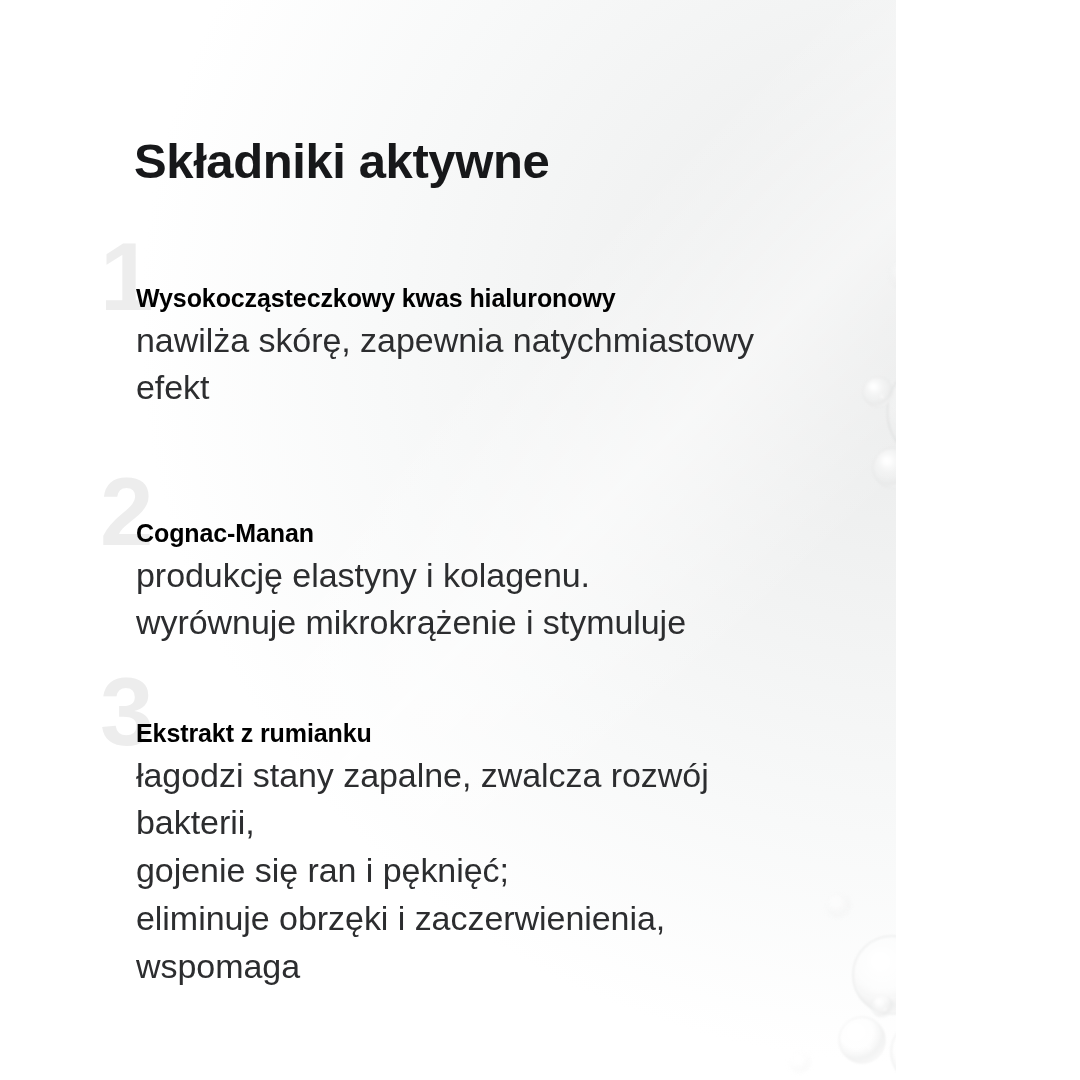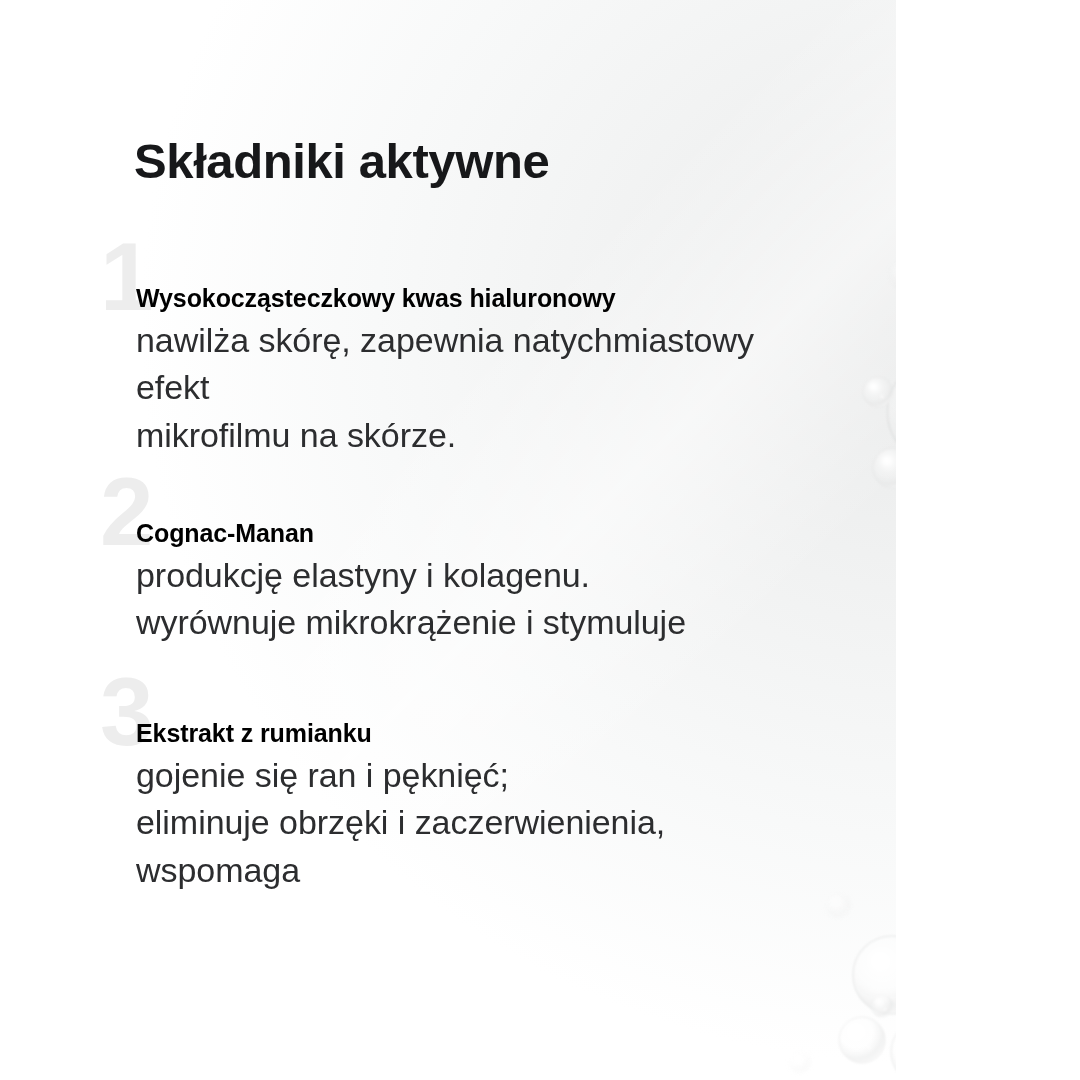--- a/index.html
+++ b/index.html
@@ -181,41 +181,41 @@
   <div class="content">
 
     <h1 class="page-title">Składniki aktywne</h1>
 
     <section class="item item-1">
       <div class="item-num">1</div>
       <div class="item-body">
         <h2 class="item-heading">Wysokocząsteczkowy kwas hialuronowy</h2>
         <p class="item-text">
           <span class="ln">nawilża skórę, zapewnia natychmiastowy efekt</span>
-          <span class="ln">mikrofilmu na skórze.</span>
         </p>
       </div>
     </section>
 
     <section class="item item-2">
       <div class="item-num">2</div>
       <div class="item-body">
         <h2 class="item-heading">Cognac-Manan</h2>
         <p class="item-text">
           <span class="ln">produkcję elastyny i kolagenu.</span>
           <span class="ln">wyrównuje mikrokrążenie i stymuluje</span>
         </p>
       </div>
     </section>
 
     <section class="item item-3">
       <div class="item-num">3</div>
       <div class="item-body">
         <h2 class="item-heading">Ekstrakt z rumianku</h2>
         <p class="item-text">
+          <span class="ln">łagodzi stany zapalne, zwalcza rozwój bakterii,</span>
           <span class="ln">gojenie się ran i pęknięć;</span>
           <span class="ln">eliminuje obrzęki i zaczerwienienia, wspomaga</span>
         </p>
       </div>
     </section>
 
   </div>
 </div>
 
 </body></html>

